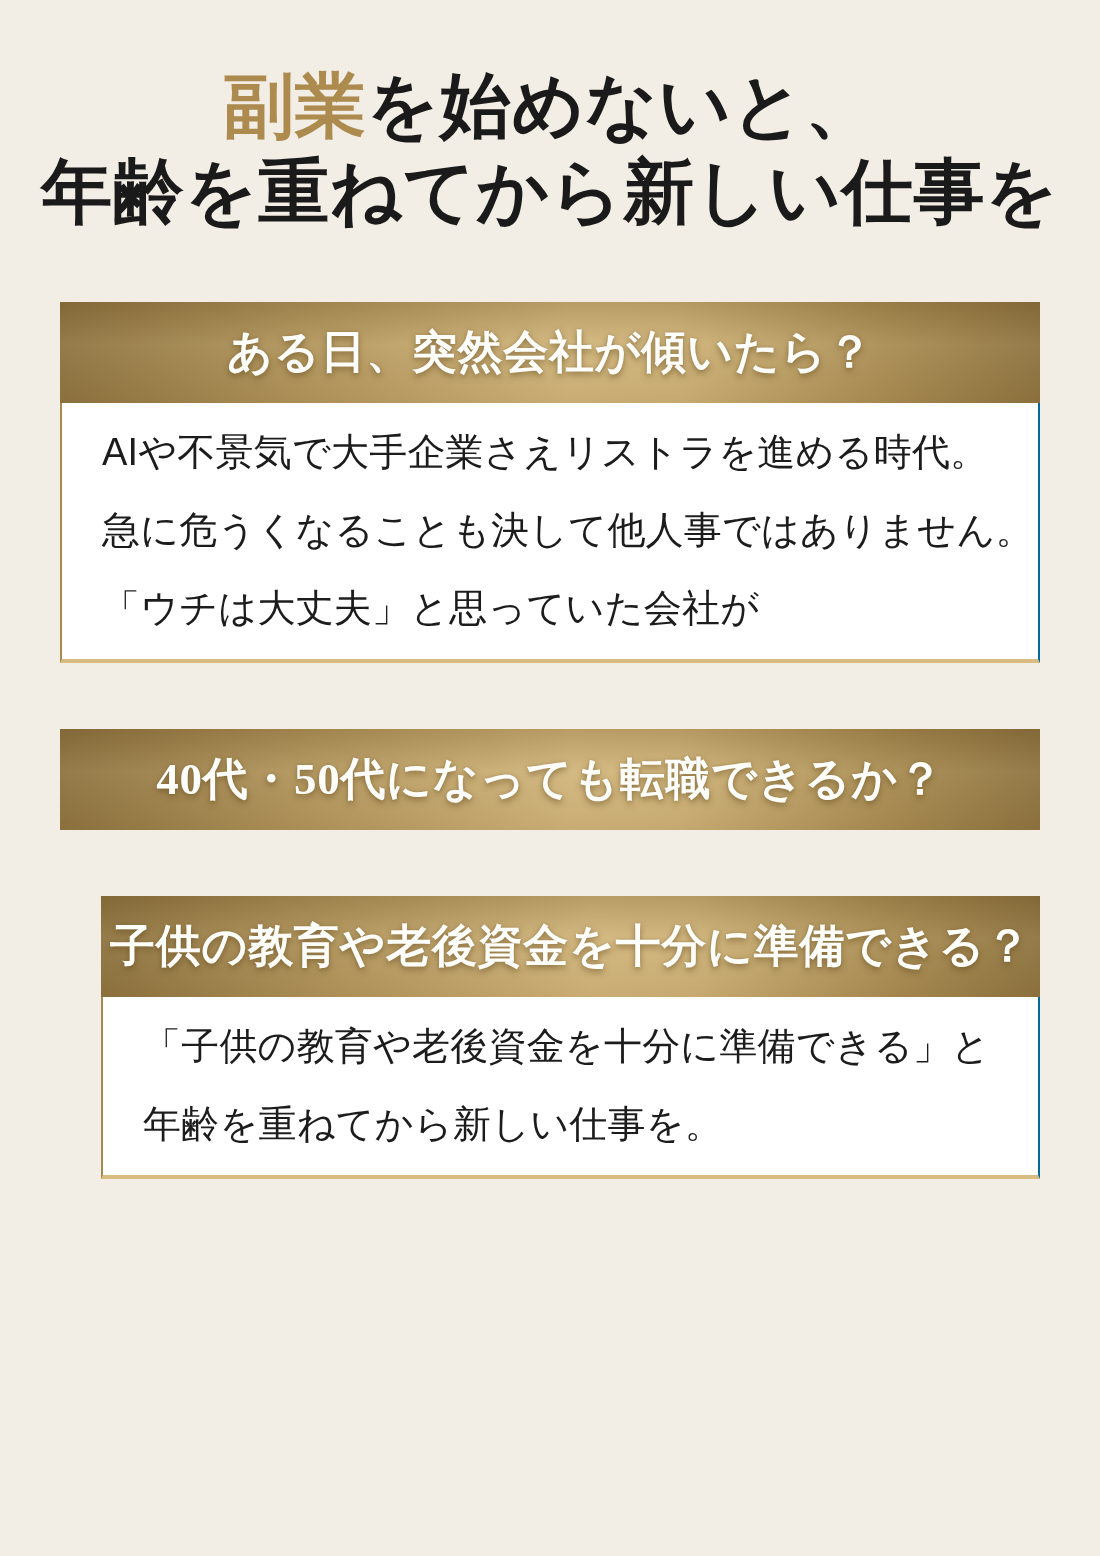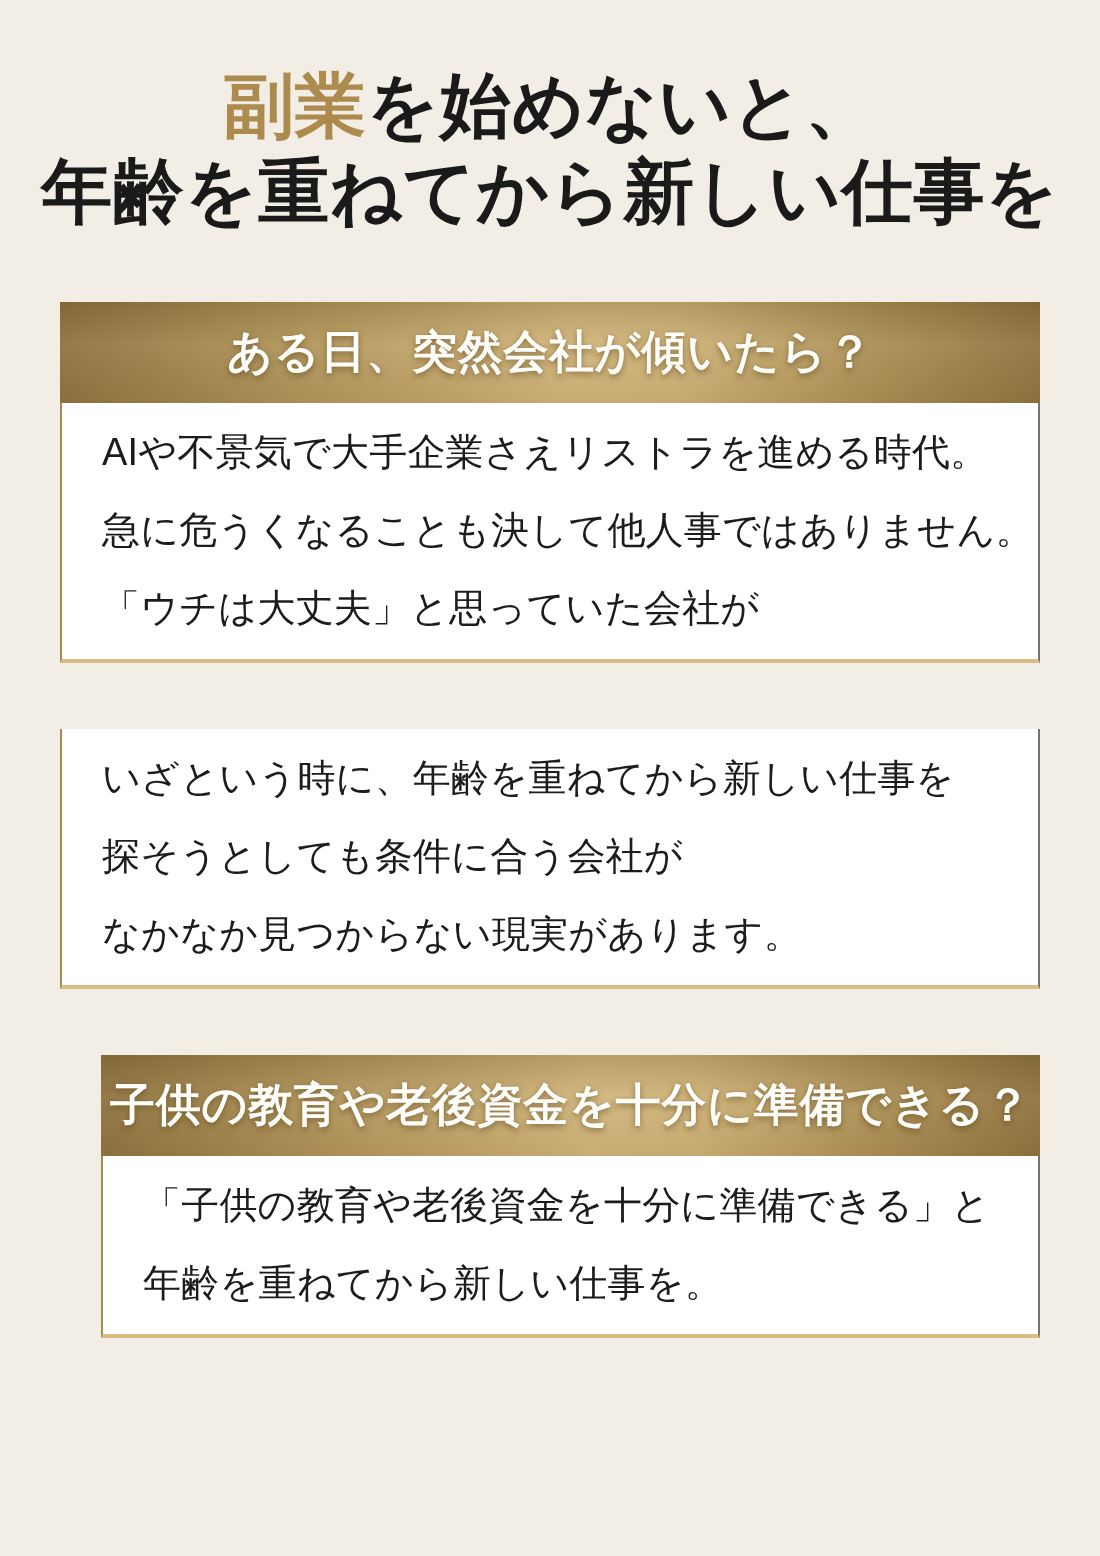--- a/index.html
+++ b/index.html
@@ -56,21 +56,21 @@
     font-weight:700;
     font-size:45px;
     letter-spacing:0.015em;
     color:#fdfdfa;
     text-shadow:0 3px 6px rgba(96,71,28,0.55), 0 0 2px rgba(120,90,40,0.35);
     white-space:nowrap;
   }
   .section-body{
     background:#ffffff;
     border-left:2px solid #a8894e;
-    border-right:2px solid #737373;
+    border-right:2px solid #0369a1;
     border-bottom:4px solid #d9bc82;
     padding:10px 38px 12px 40px;
     font-size:38px;
     font-weight:500;
     line-height:78px;
     color:#1c1c1c;
     letter-spacing:0.005em;
   }
   .body-line{
     white-space:nowrap;
@@ -93,24 +93,22 @@
         <div class="section-heading">ある日、突然会社が傾いたら？</div>
       </div>
       <div class="section-body">
         <div class="body-line">AIや不景気で大手企業さえリストラを進める時代。</div>
         <div class="body-line">急に危うくなることも決して他人事ではありません。</div>
         <div class="body-line">「ウチは大丈夫」と思っていた会社が</div>
       </div>
     </div>
 
     <div class="section">
-      <div class="section-body">
-        <div class="body-line">いざという時に、年齢を重ねてから新しい仕事を</div>
-        <div class="body-line">探そうとしても条件に合う会社が</div>
-        <div class="body-line">なかなか見つからない現実があります。</div>
+      <div class="section-header">
+        <div class="section-heading">40代・50代になっても転職できるか？</div>
       </div>
     </div>
 
     <div class="section">
       <div class="section-header">
         <div class="section-heading">子供の教育や老後資金を十分に準備できる？</div>
       </div>
       <div class="section-body">
         <div class="body-line">「子供の教育や老後資金を十分に準備できる」と</div>
         <div class="body-line">年齢を重ねてから新しい仕事を。</div>

